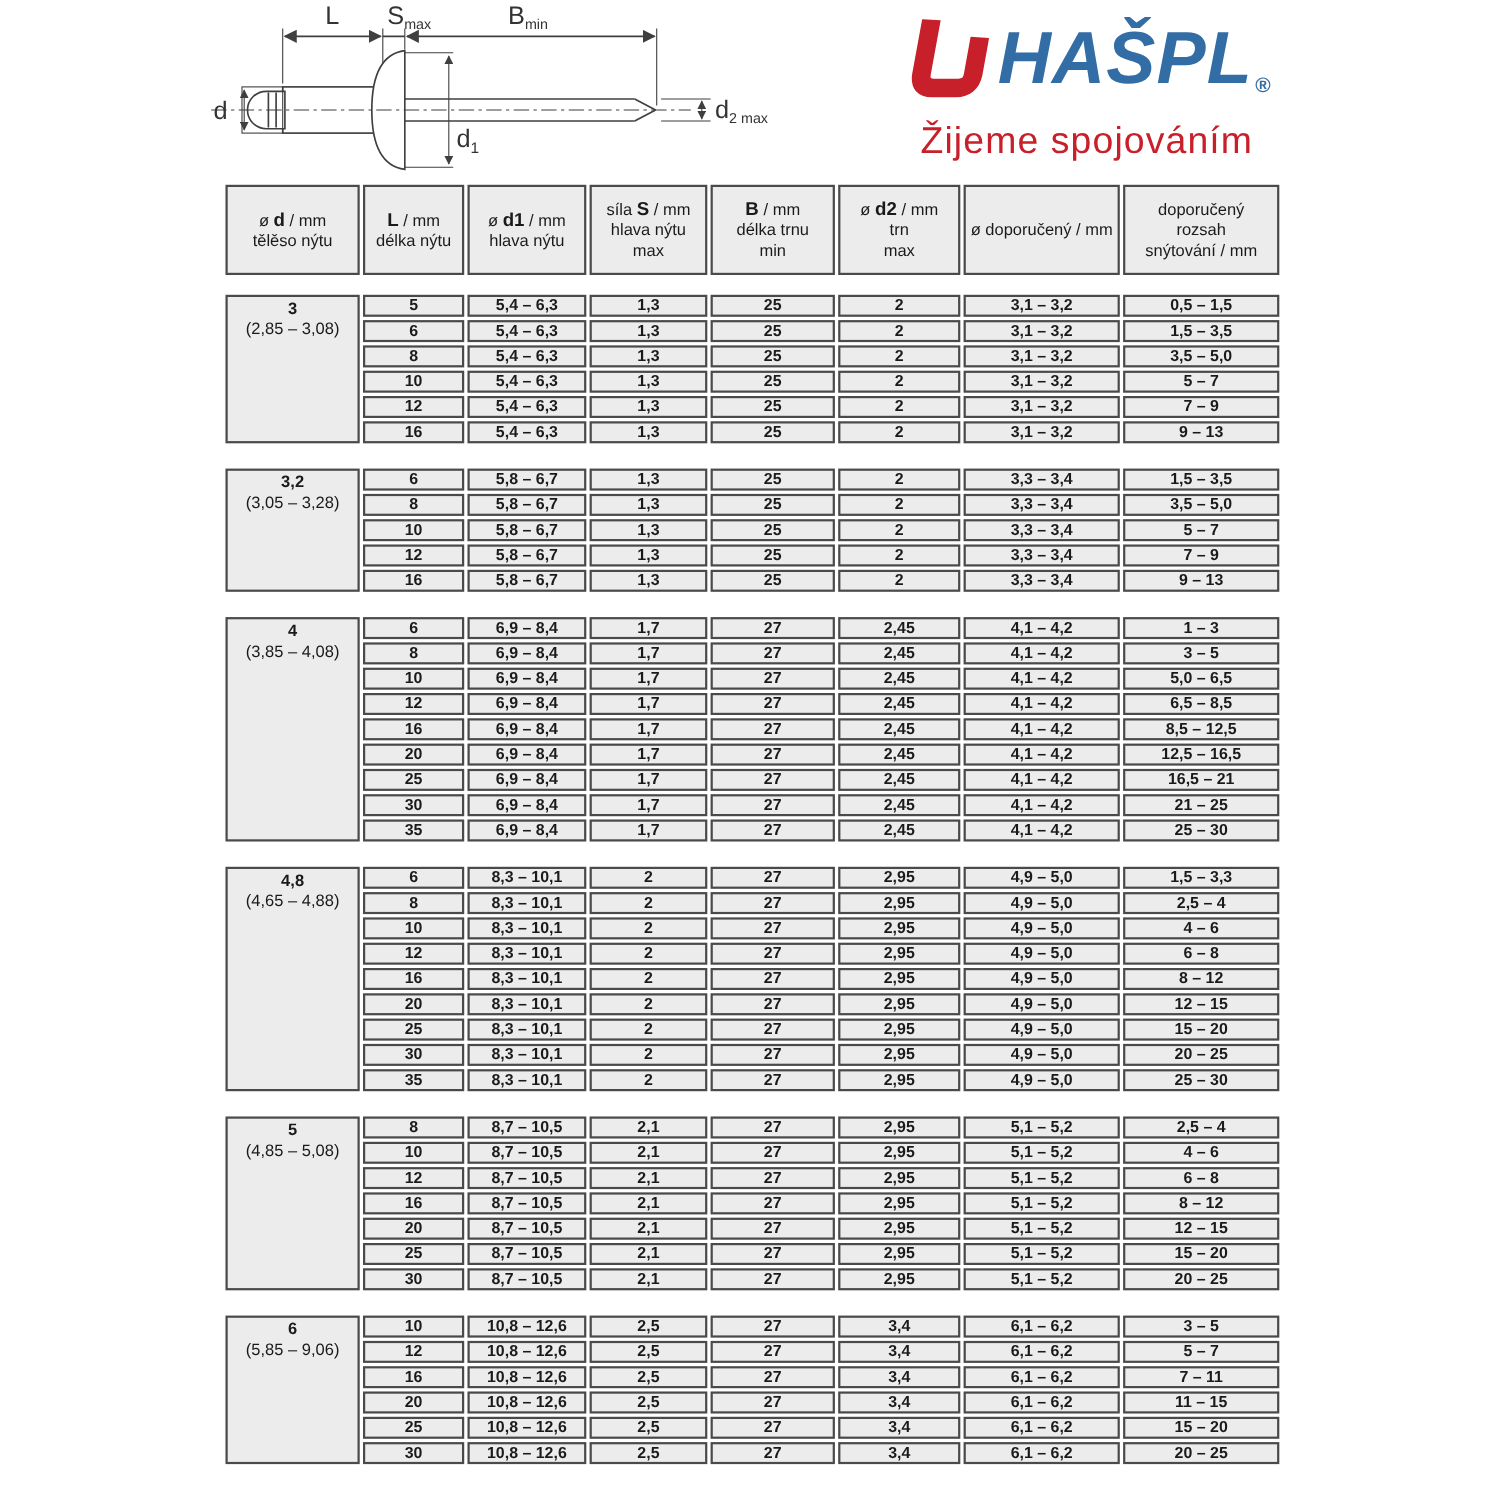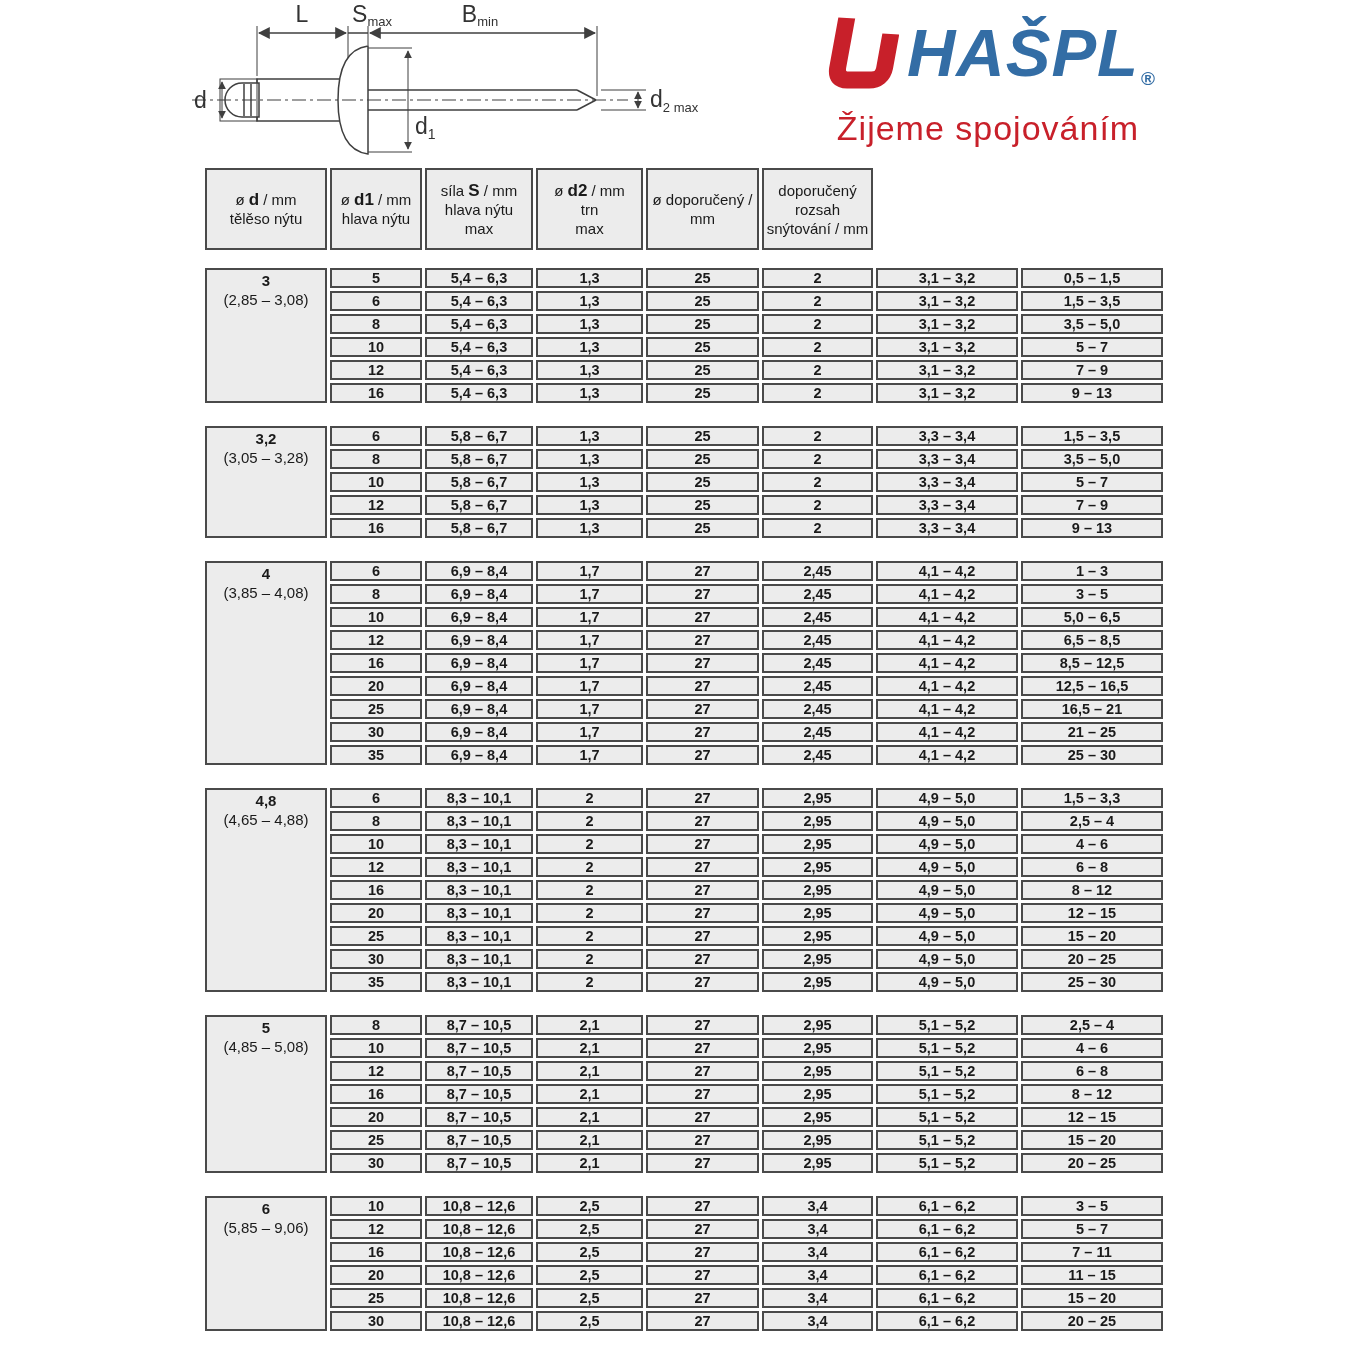--- a/index.html
+++ b/index.html
@@ -102,27 +102,36 @@
   <div class="tagline">Žijeme spojováním</div>
 </div>
 
 <div class="table-wrap">
     <div class="grid hgrid">
       <div class="cell">
         <div><span>ø </span><span class="bold">d</span><span> / mm</span></div>
         <div>tělěso nýtu</div>
       </div>
       <div class="cell">
+        <div><span class="bold">L</span><span> / mm</span></div>
+        <div>délka nýtu</div>
+      </div>
+      <div class="cell">
         <div><span>ø </span><span class="bold">d1</span><span> / mm</span></div>
         <div>hlava nýtu</div>
       </div>
       <div class="cell">
         <div><span>síla </span><span class="bold">S</span><span> / mm</span></div>
         <div>hlava nýtu</div>
         <div>max</div>
+      </div>
+      <div class="cell">
+        <div><span class="bold">B</span><span> / mm</span></div>
+        <div>délka trnu</div>
+        <div>min</div>
       </div>
       <div class="cell">
         <div><span>ø </span><span class="bold">d2</span><span> / mm</span></div>
         <div>trn</div>
         <div>max</div>
       </div>
       <div class="cell">
         <div><span>ø doporučený / mm</span></div>
       </div>
       <div class="cell">

